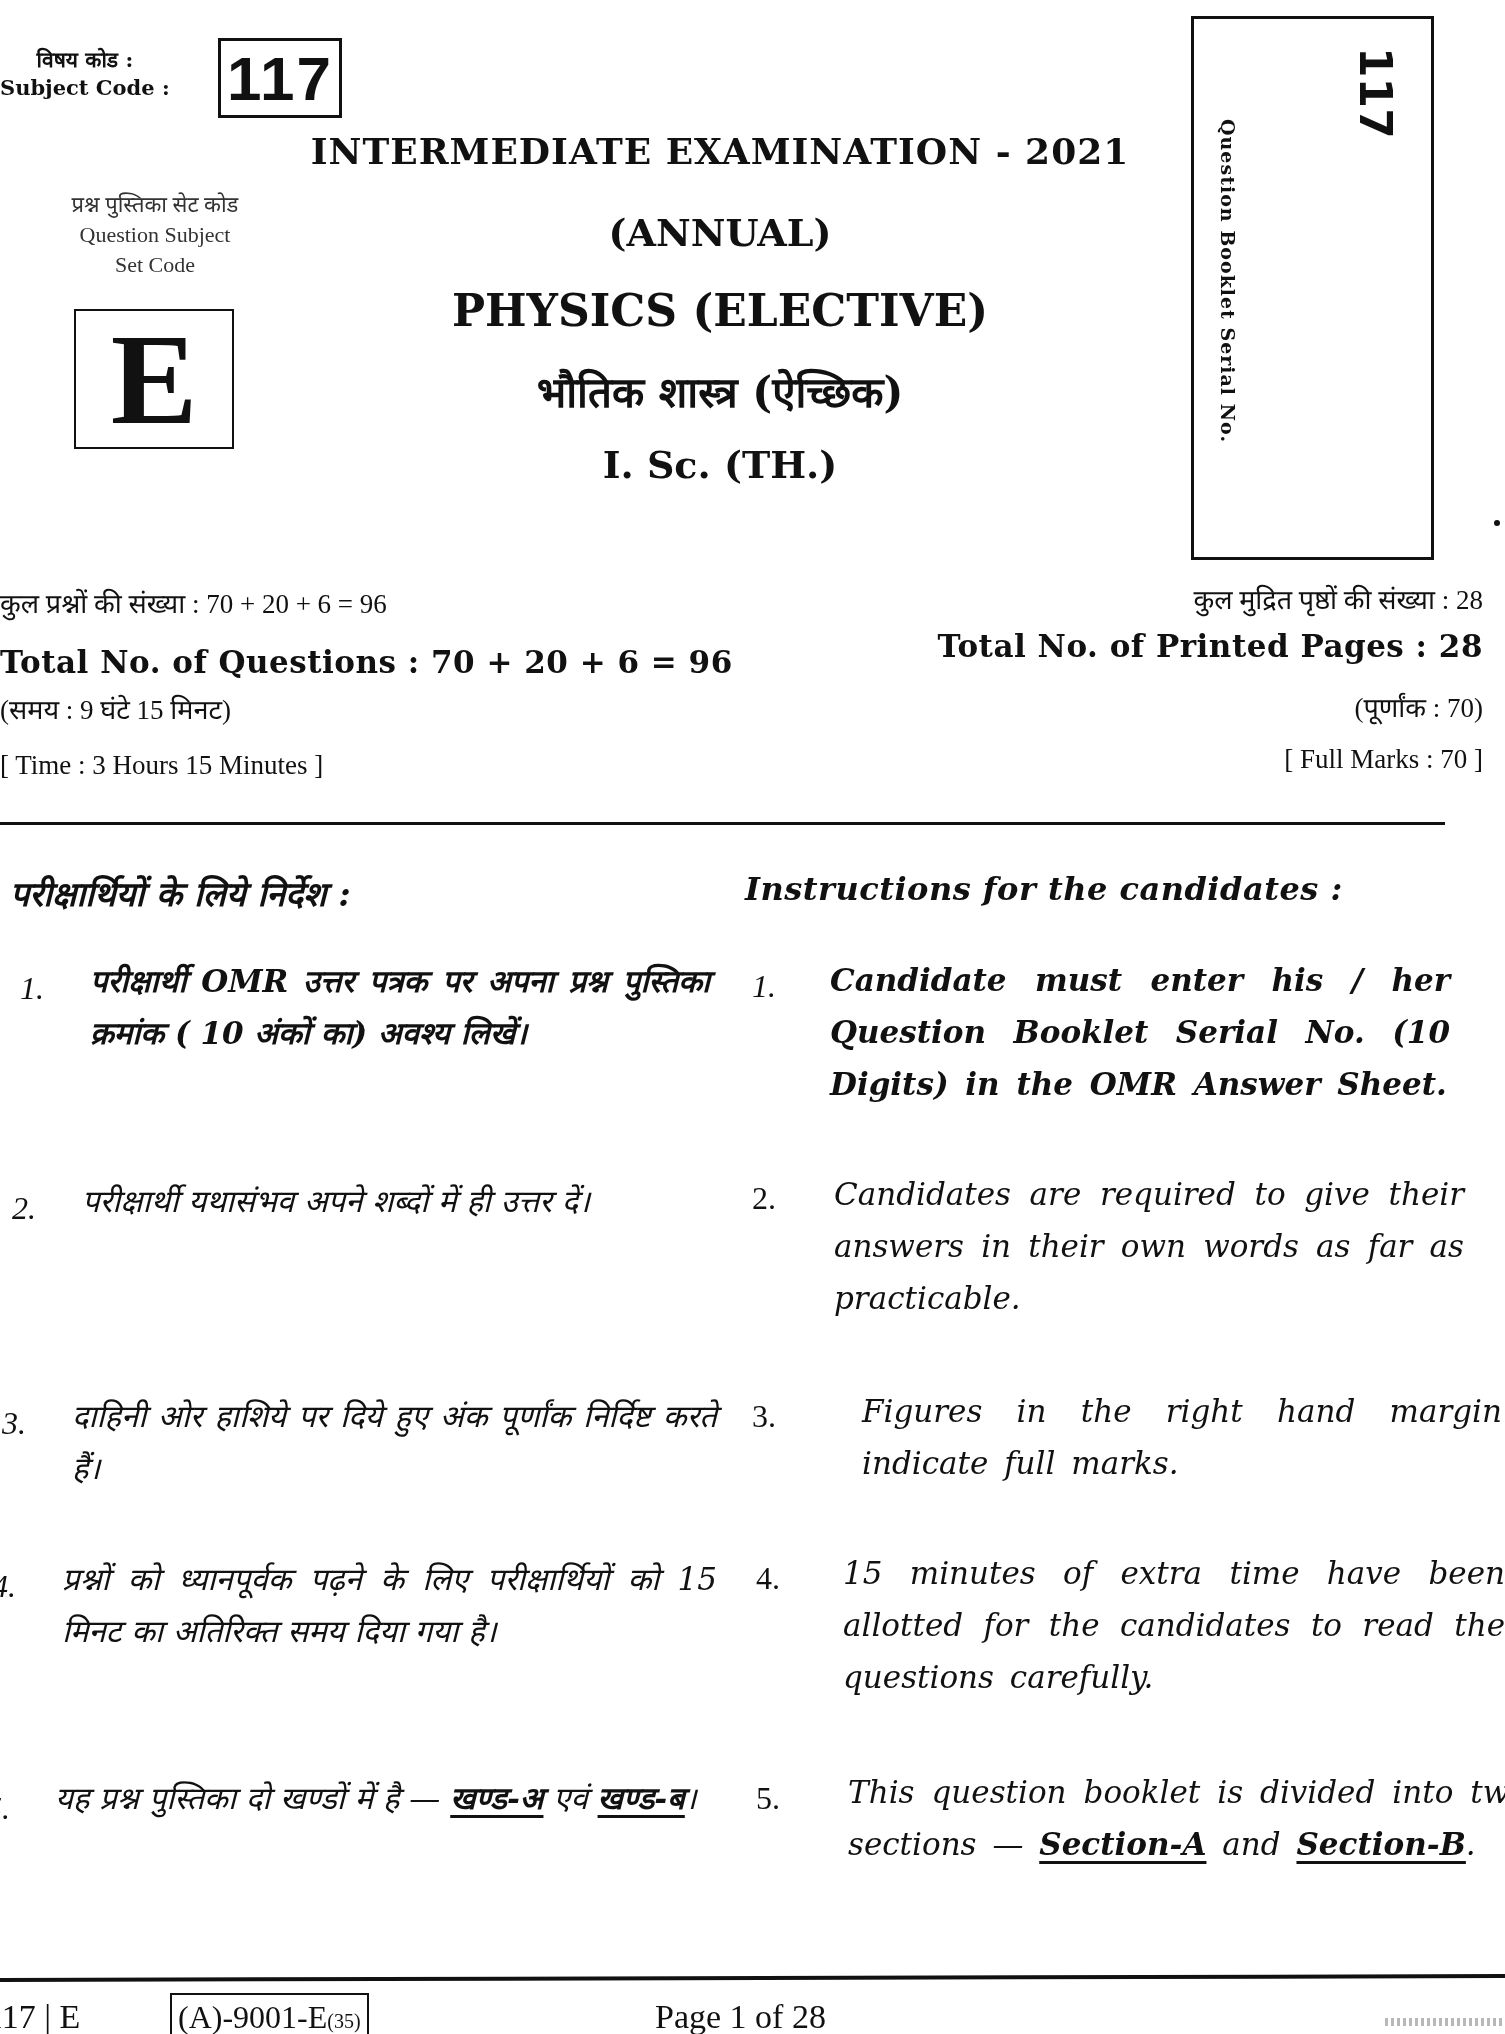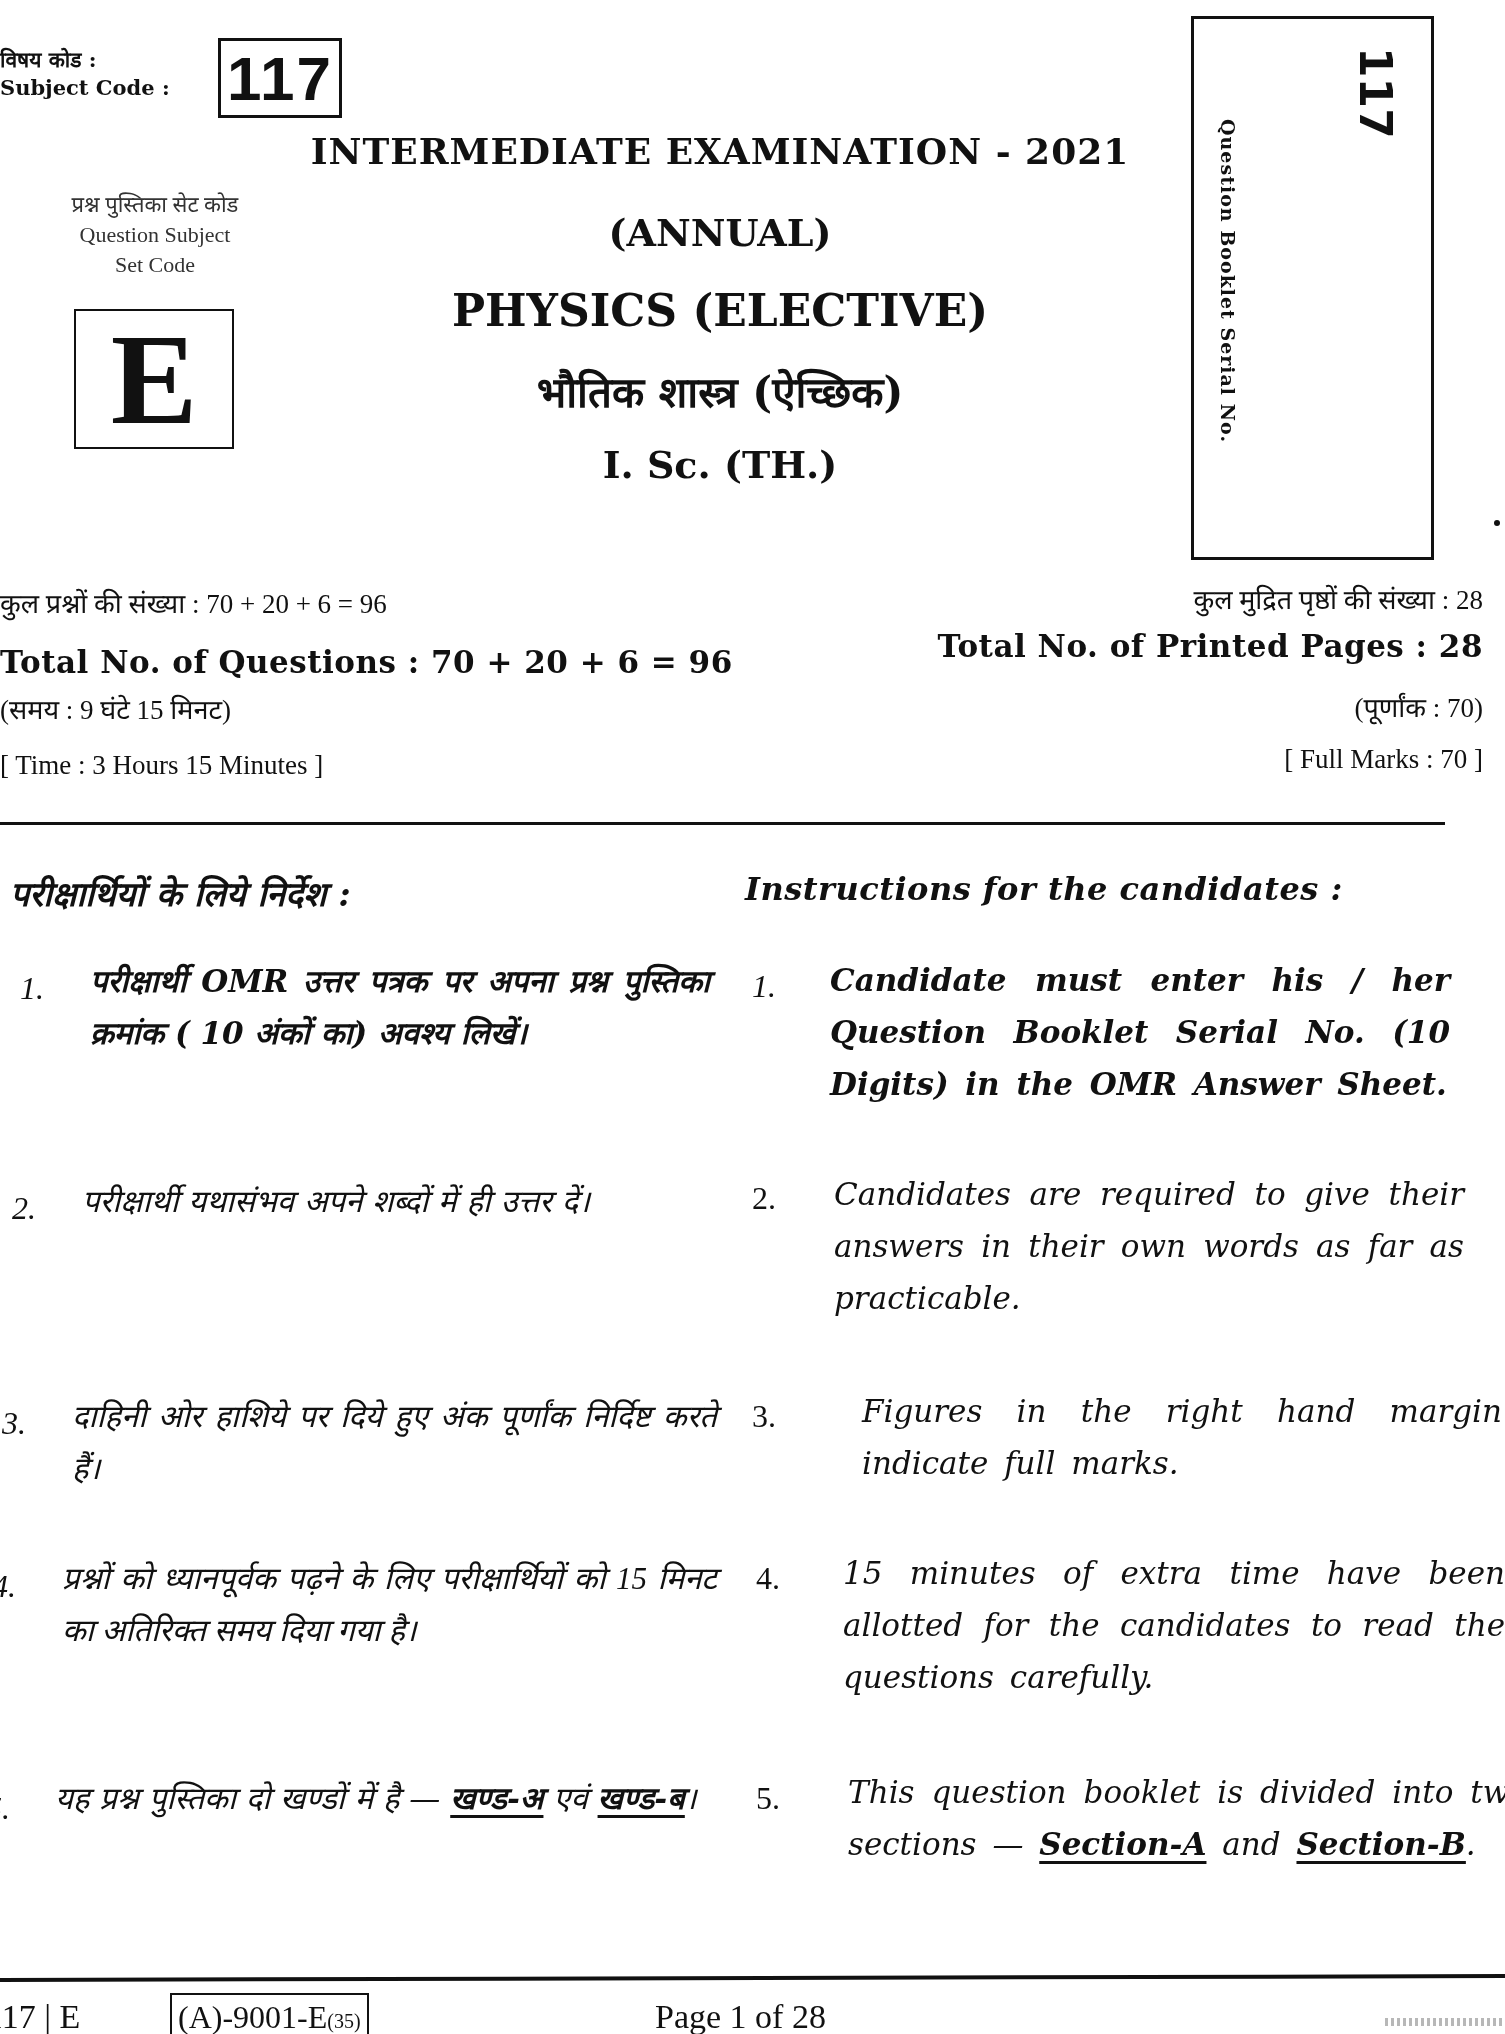--- a/index.html
+++ b/index.html
@@ -1,21 +1,21 @@
 <!DOCTYPE html>
 <html><head>
 <meta charset="utf-8">
 <style>
   * { box-sizing: border-box; margin: 0; padding: 0; }
   html, body { width: 1505px; height: 2034px; overflow: hidden; background: #ffffff; }
   body { position: relative; color: #111; font-family: "DejaVu Serif", serif; }
   .abs { position: absolute; }
 
   
-  .subj-label { left: 0; top: 46px; font-family: "DejaVu Serif", serif; font-weight: bold; font-size: 21px; line-height: 28px; white-space: nowrap; }
+  .subj-label { left: 0; top: 46px; font-family: "DejaVu Serif", serif; font-weight: bold; font-size: 21px; line-height: 28px; white-space: nowrap; text-align: center; }
   .subj-box { left: 218px; top: 38px; width: 124px; height: 80px; border: 3px solid #111; display: flex; align-items: center; justify-content: center; font-family: "Liberation Sans", sans-serif; font-weight: bold; font-size: 62px; letter-spacing: 2px; }
 
   
   .title-block { left: 300px; width: 840px; text-align: center; }
   .t1 { top: 130px; font-family: "DejaVu Serif", serif; font-weight: bold; font-size: 36px; letter-spacing: 1px; }
   .t2 { top: 210px; font-family: "DejaVu Serif", serif; font-weight: bold; font-size: 38px; }
   .t3 { top: 285px; font-family: "DejaVu Serif", serif; font-weight: bold; font-size: 44px; }
   .t4 { top: 362px; font-family: "DejaVu Serif", serif; font-weight: bold; font-size: 42px; }
   .t5 { top: 442px; font-family: "DejaVu Serif", serif; font-weight: bold; font-size: 38px; }
 
@@ -112,21 +112,21 @@
 <div class="item">
   <div class="num" style="left:12px;top:1190px;">2.</div>
   <div class="txt hi" style="left:82px;top:1175px;width:630px;">परीक्षार्थी यथासंभव अपने शब्दों में ही उत्तर दें।</div>
 </div>
 <div class="item">
   <div class="num" style="left:2px;top:1405px;">3.</div>
   <div class="txt hi" style="left:72px;top:1390px;width:645px;">दाहिनी ओर हाशिये पर दिये हुए अंक पूर्णांक निर्दिष्ट करते हैं।</div>
 </div>
 <div class="item">
   <div class="num" style="left:-8px;top:1568px;">4.</div>
-  <div class="txt hi" style="left:62px;top:1553px;width:655px;font-family:Liberation Serif, serif;">प्रश्नों को ध्यानपूर्वक पढ़ने के लिए परीक्षार्थियों को 15 मिनट का अतिरिक्त समय दिया गया है।</div>
+  <div class="txt hi" style="left:62px;top:1553px;width:655px;">प्रश्नों को ध्यानपूर्वक पढ़ने के लिए परीक्षार्थियों को 15 मिनट का अतिरिक्त समय दिया गया है।</div>
 </div>
 <div class="item">
   <div class="num" style="left:-14px;top:1790px;">5.</div>
   <div class="txt hi" style="left:55px;top:1772px;width:665px;">
     <span>यह प्रश्न पुस्तिका दो खण्डों में है —</span>
     <span class="ul">खण्ड-अ</span>
     <span>एवं</span>
     <span class="ul">खण्ड-ब</span><span>।</span>
   </div>
 </div>

